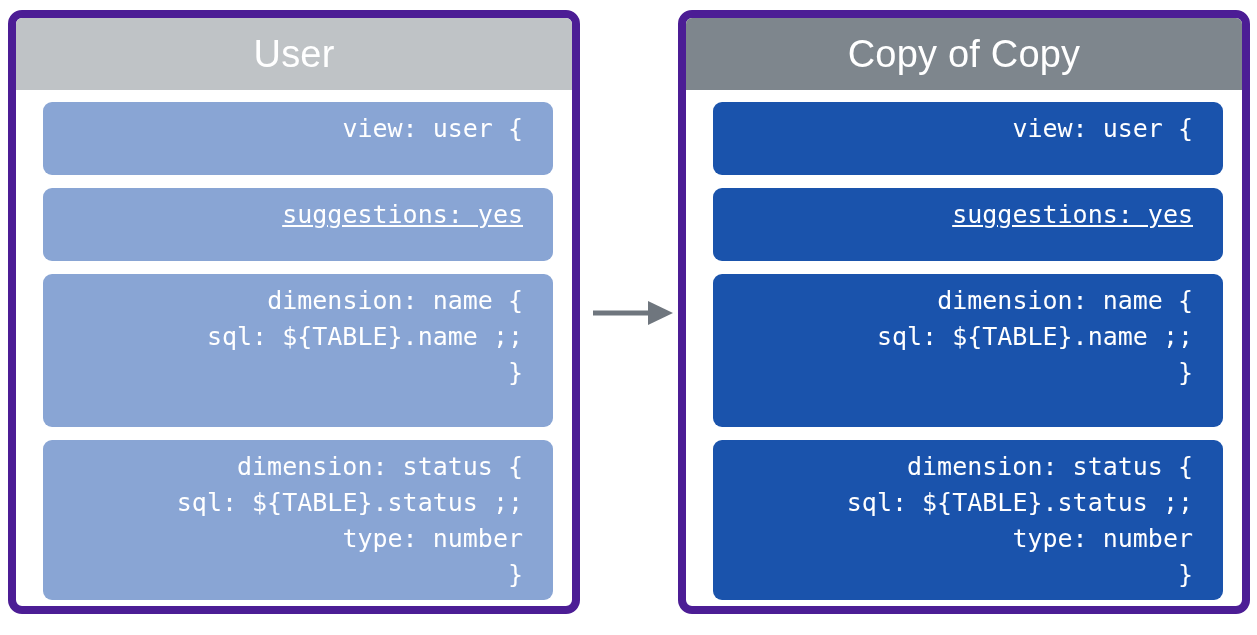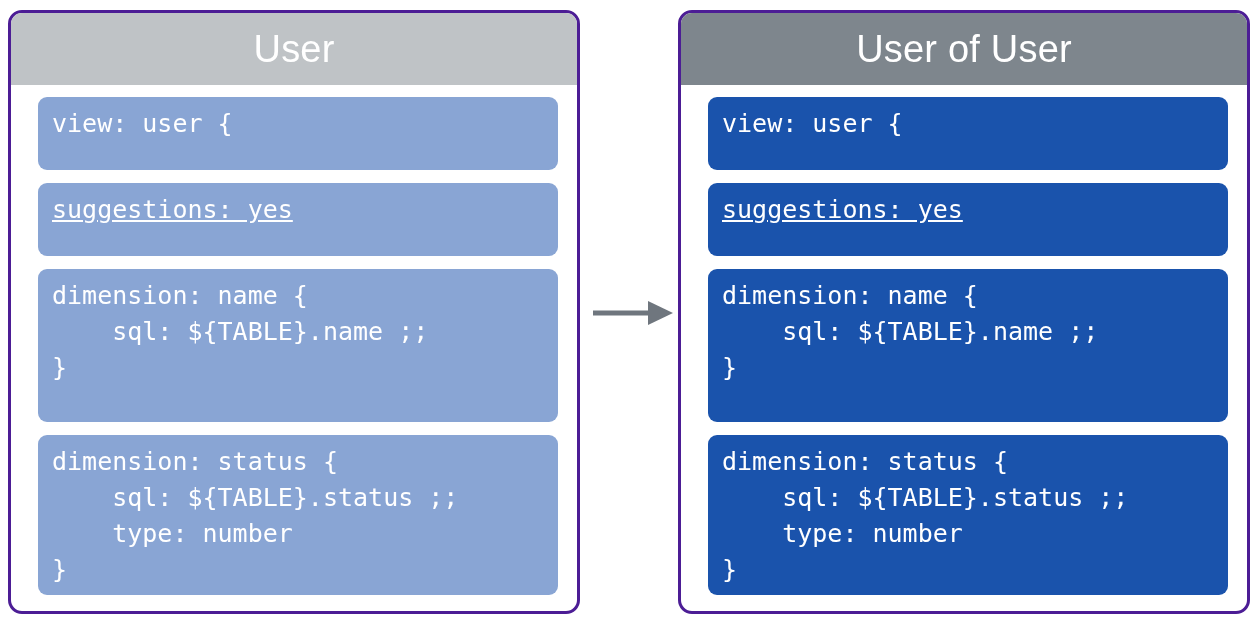--- a/index.html
+++ b/index.html
@@ -18,21 +18,21 @@
     width: 1257px;
     height: 635px;
   }
 
   
   .panel {
     position: absolute;
     top: 10px;
     height: 604px;
     box-sizing: border-box;
-    border: 3px solid #4c1d95;
+    border: 8px solid #4c1d95;
     border-radius: 14px;
     background: #ffffff;
     overflow: hidden;
   }
   .panel-left  { left: 8px;  width: 572px; }
   .panel-right { left: 678px; width: 572px; }
 
   .panel-header {
     height: 72px;
     display: flex;
@@ -57,20 +57,21 @@
     border-radius: 9px;
     box-sizing: border-box;
     padding: 9px 30px 11px 14px;
     margin-bottom: 13px;
     color: #ffffff;
     font-family: "DejaVu Sans Mono", "Liberation Mono", monospace;
     font-size: 25px;
     line-height: 36px;
     white-space: pre;
     overflow: hidden;
+    text-align: right;
   }
   .panel-left  .code-block { background: #89a5d4; }
   .panel-right .code-block { background: #1a53ac; }
 
   .code-block.b1 { height: 73px; }
   .code-block.b2 { height: 73px; text-decoration: underline; }
   .code-block.b3 { height: 153px; }
   .code-block.b4 { height: 160px; margin-bottom: 0; }
 
   
@@ -103,21 +104,21 @@
   </div>
 
   <div class="arrow">
     <svg width="82" height="32" viewBox="0 0 82 32" aria-hidden="true">
       <line x1="1" y1="16" x2="60" y2="16" stroke="#6f767e" stroke-width="5"></line>
       <polygon points="56,4 81,16 56,28" fill="#6f767e"></polygon>
     </svg>
   </div>
 
   <div class="panel panel-right">
-    <div class="panel-header">User of User</div>
+    <div class="panel-header">Copy of Copy</div>
     <div class="panel-body">
       <div class="code-block b1">view: user {</div>
       <div class="code-block b2">suggestions: yes</div>
       <div class="code-block b3">dimension: name {
     sql: ${TABLE}.name ;;
 }</div>
       <div class="code-block b4">dimension: status {
     sql: ${TABLE}.status ;;
     type: number
 }</div>

